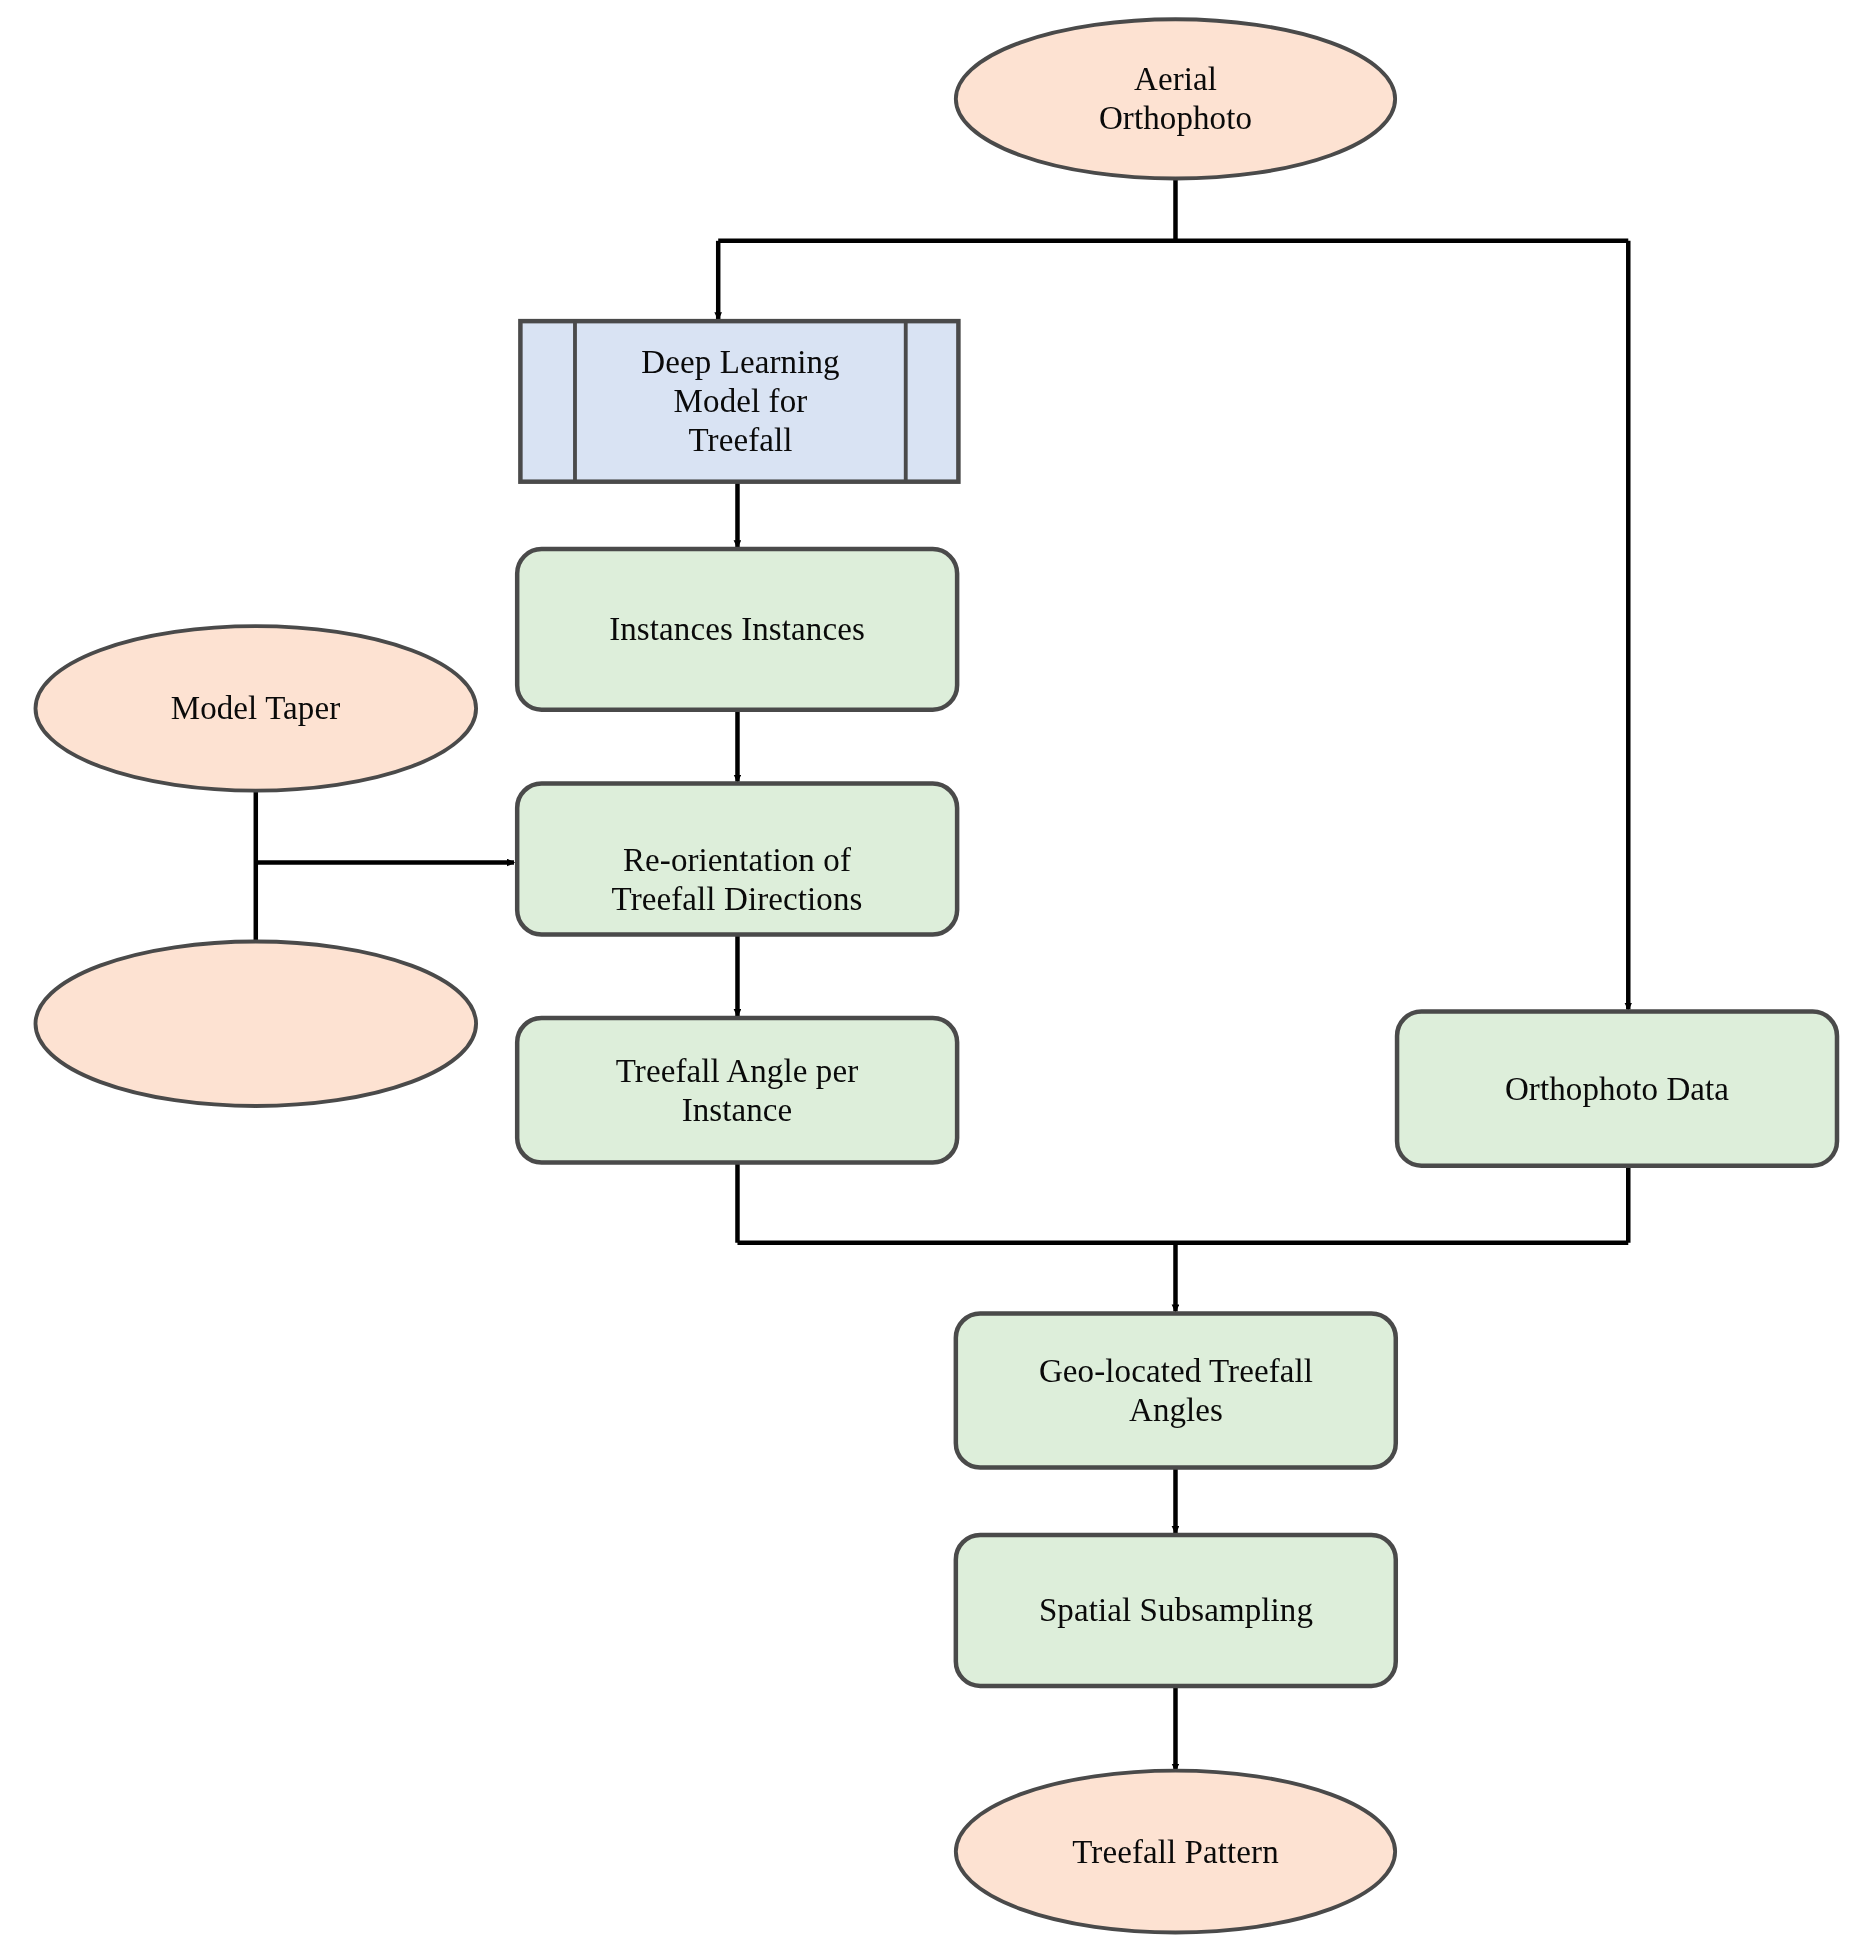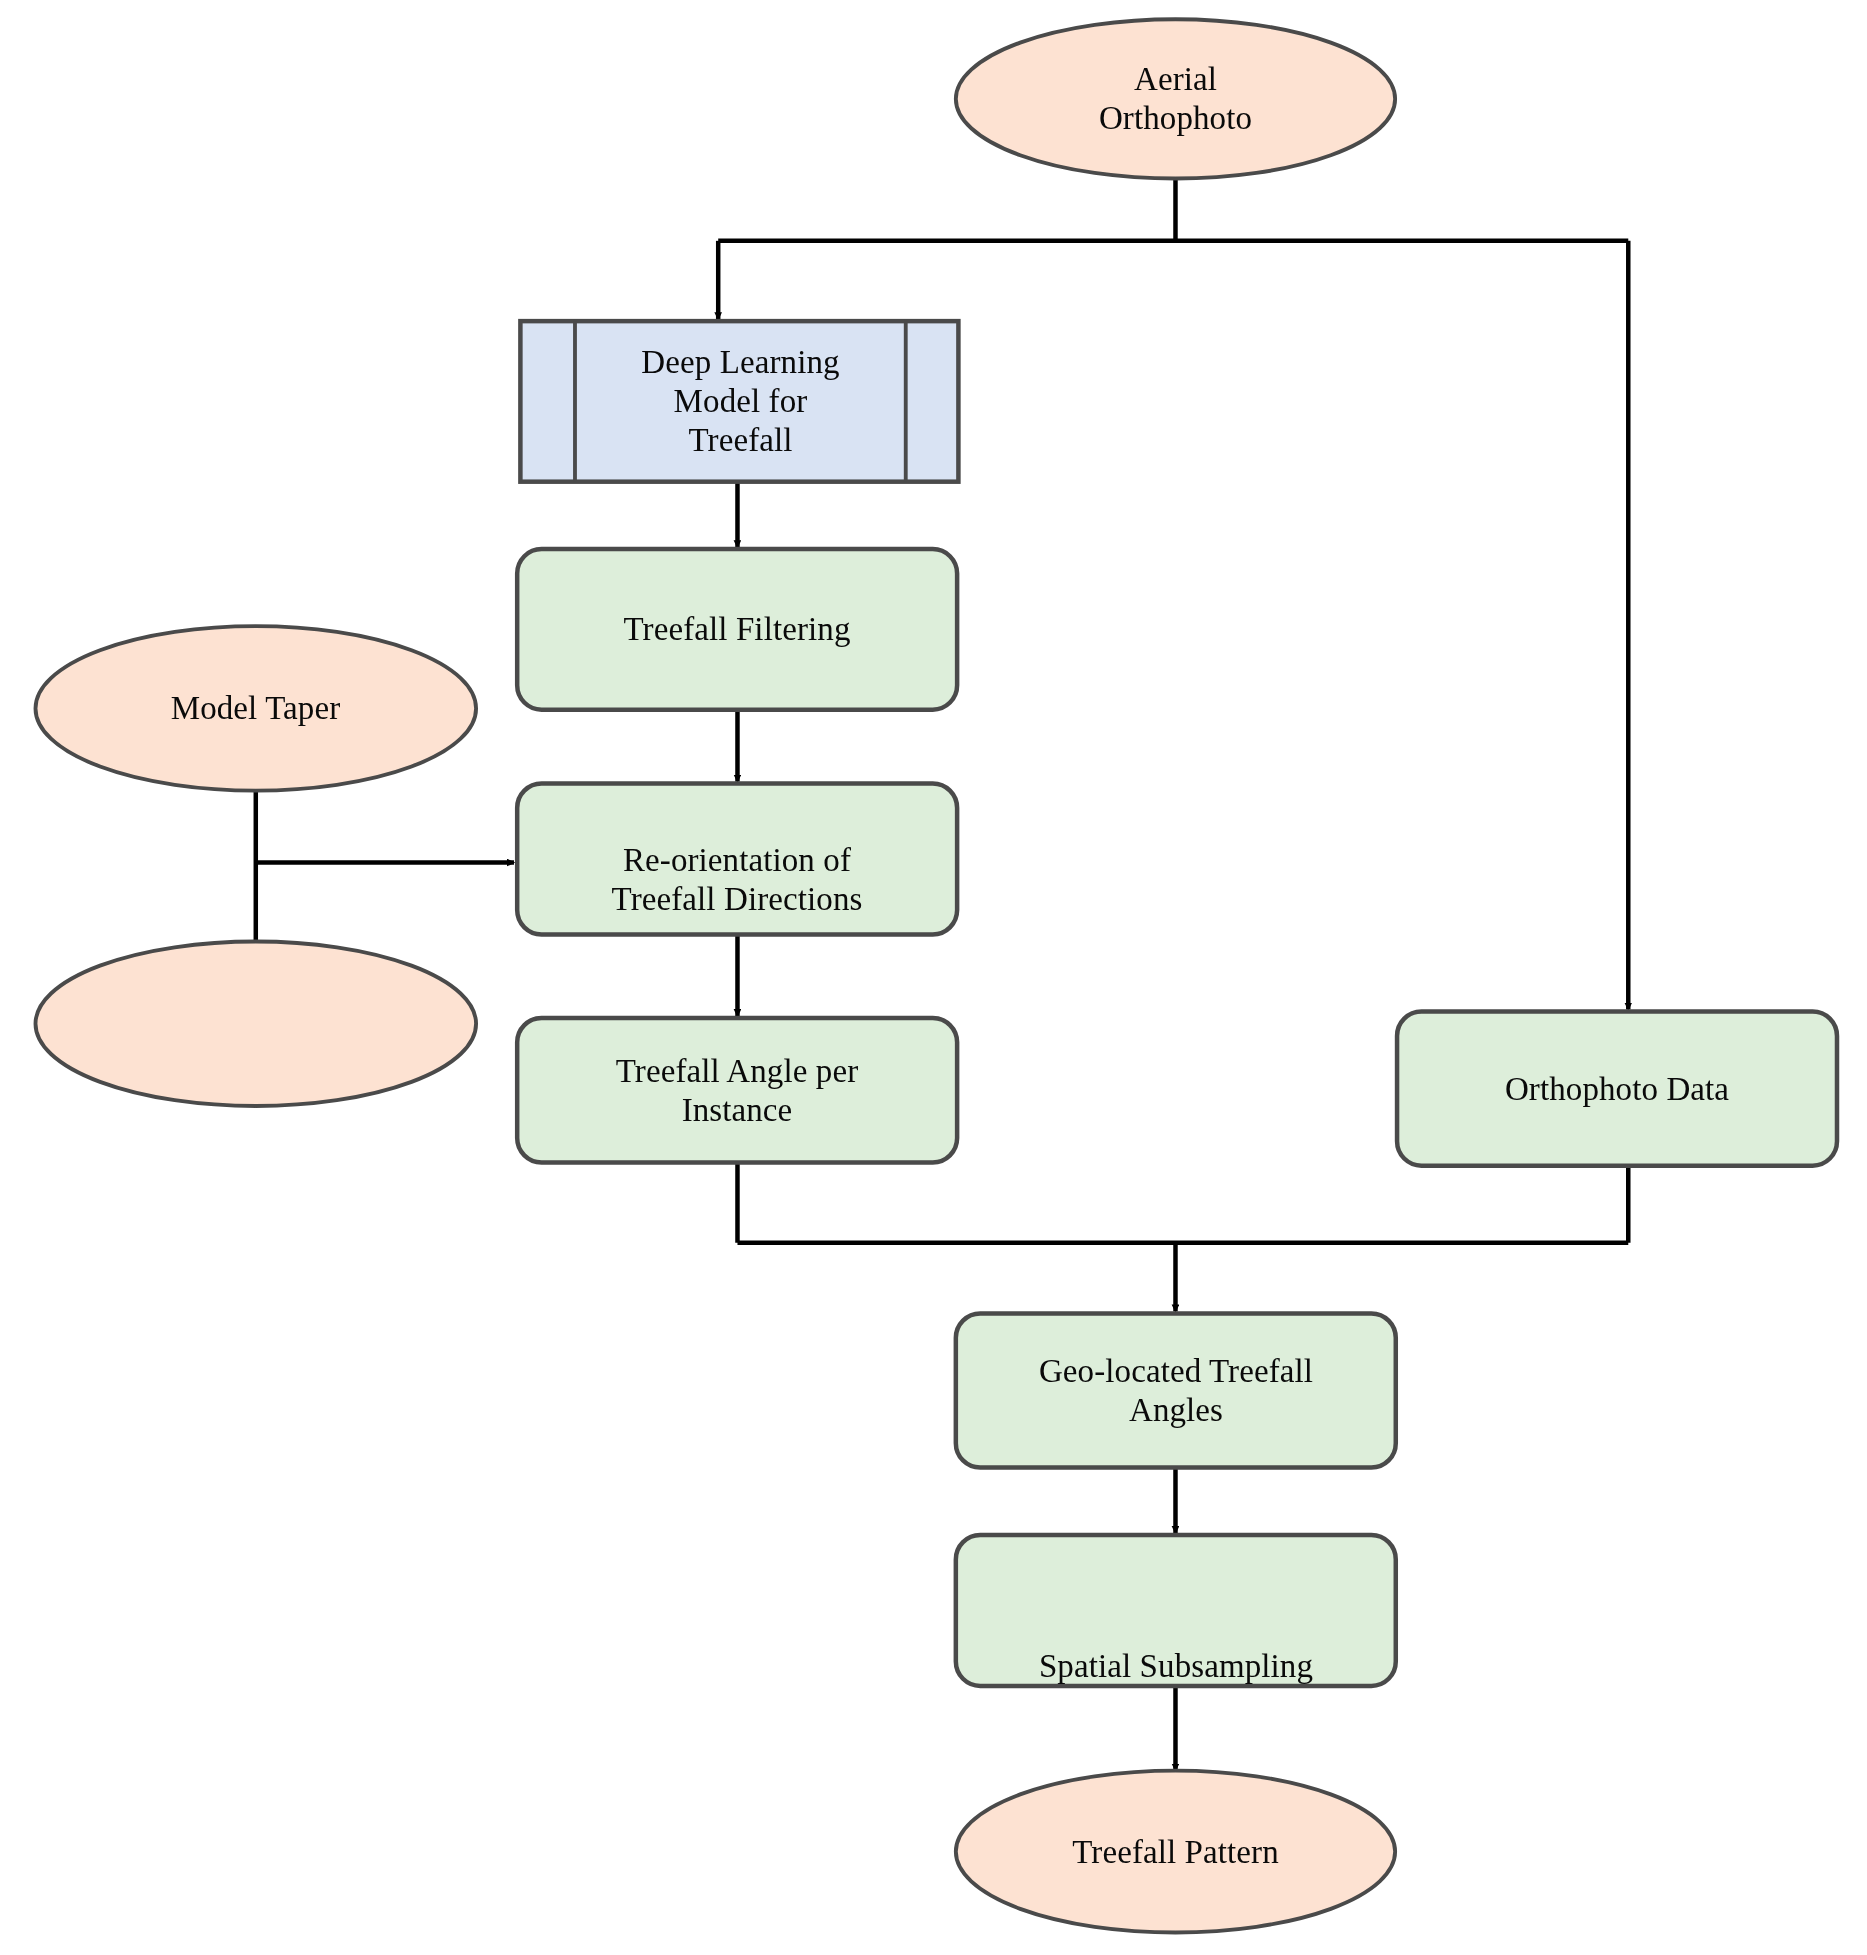--- a/index.html
+++ b/index.html
@@ -111,34 +111,34 @@
     <ellipse cx="1830" cy="2883" rx="342" ry="126" fill="#FDE2D2" stroke="#4A4A4A" stroke-width="6"></ellipse>
   </svg>
 
   <div class="node-label" style="left:956px; top:19px; width:439px; height:159px;">Aerial
 Orthophoto</div>
 
   <div class="node-label" style="left:575px; top:321px; width:331px; height:161px;">Deep Learning
 Model for
 Treefall</div>
 
-  <div class="node-label" style="left:517px; top:549px; width:440px; height:161px;">Treefall Filtering</div>
+  <div class="node-label" style="left:517px; top:549px; width:440px; height:161px;">Instances Instances</div>
 
   <div class="node-label" style="left:35px; top:626px; width:441px; height:164px;">Model Taper</div>
 
 
   <div class="node-label" style="left:517px; top:804px; width:440px; height:151px;">Re-orientation of
 Treefall Directions</div>
 
   <div class="node-label" style="left:517px; top:1018px; width:440px; height:145px;">Treefall Angle per
 Instance</div>
 
   <div class="node-label" style="left:1397px; top:1012px; width:440px; height:154px;">Orthophoto Data</div>
 
   <div class="node-label" style="left:956px; top:1314px; width:440px; height:154px;">Geo-located Treefall
 Angles</div>
 
-  <div class="node-label" style="left:956px; top:1591px; width:440px; height:151px;">Spatial Subsampling</div>
+  <div class="node-label" style="left:956px; top:1535px; width:440px; height:151px;">Spatial Subsampling</div>
 
   <div class="node-label" style="left:956px; top:1771px; width:439px; height:162px;">Treefall Pattern</div>
 
 </div>
 
 
 </body></html>

